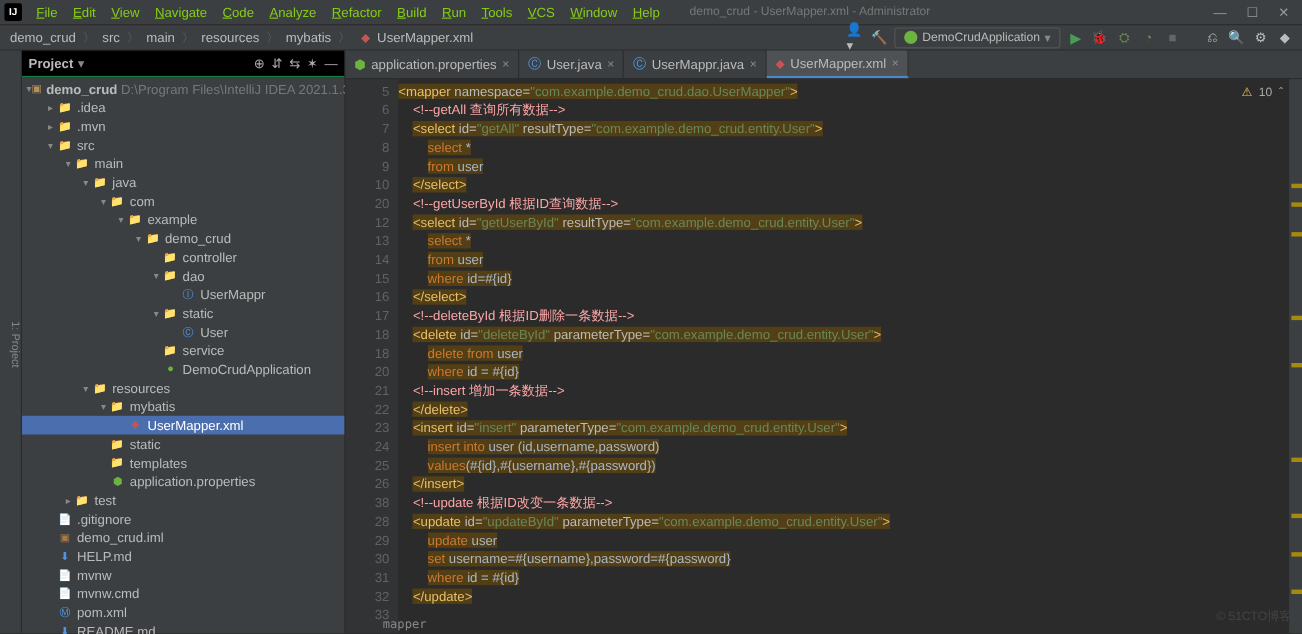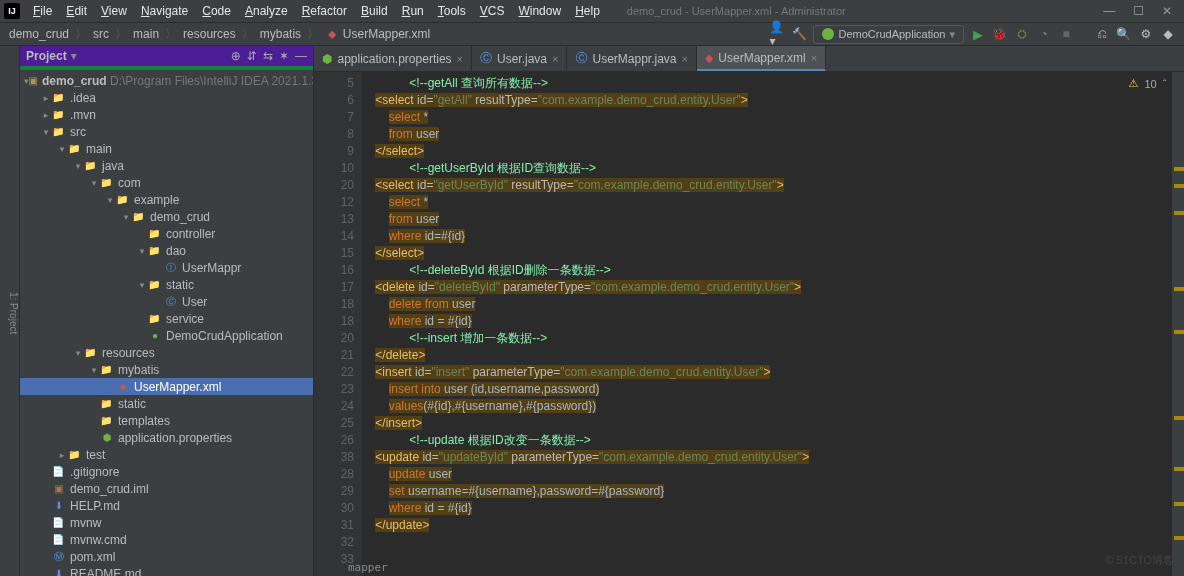--- a/index.html
+++ b/index.html
@@ -1,36 +1,36 @@
 <!DOCTYPE html>
 <html><head>
 <meta charset="utf-8">
 <style>
 * { margin: 0; padding: 0; box-sizing: border-box; font-family: 'Segoe UI', Arial, sans-serif; }
 body { background: #2b2b2b; color: #bbb; font-size: 12px; overflow: hidden; width: 1184px; height: 576px; }
 .menubar { background: #3c3f41; height: 22px; display: flex; align-items: center; padding: 0 4px; font-size: 12px; }
 .menubar .logo { width: 16px; height: 16px; background: #000; margin-right: 6px; display:inline-flex;align-items:center;justify-content:center;color:#fff;font-size:9px;font-weight:bold;border-radius:2px; }
-.menubar .menu-item { padding: 0 7px; color: #e5e5e5; cursor: pointer; }
+.menubar .menu-item { padding: 0 7px; color: #84cc16; cursor: pointer; }
 .menubar .menu-item u { text-decoration: underline; }
 .menubar .title { margin-left: 20px; color: #777; font-size: 11px; }
 .menubar .win-controls { margin-left: auto; display: flex; gap: 18px; padding-right: 8px; color: #999; }
 .navbar { background: #3c3f41; height: 24px; display: flex; align-items: center; border-top: 1px solid #2b2b2b; border-bottom: 1px solid #2b2b2b; }
 .breadcrumb { display: flex; align-items: center; padding-left: 6px; font-size: 12px; }
 .breadcrumb span { color: #bbb; padding: 0 3px; }
 .breadcrumb .sep { color: #666; }
 .nav-right { margin-left: auto; display: flex; align-items: center; gap: 6px; padding-right: 8px; }
 .nav-icon { width: 16px; height: 16px; color: #bbb; display:inline-flex;align-items:center;justify-content:center;font-size:12px; }
 .run-btn { color: #499c54; font-size: 13px; }
 .bug-btn { color: #499c54; }
 .run-config { background: #3c3f41; border: 1px solid #555; border-radius: 3px; padding: 2px 8px; display: flex; align-items: center; gap: 4px; font-size: 11px; }
 .run-config .springboot { width:12px;height:12px;background:#6db33f;border-radius:50%;display:inline-block; }
 .main { display: flex; height: calc(100% - 46px); }
 .sidebar-gutter { width: 20px; background: #3c3f41; border-right: 1px solid #2b2b2b; display:flex;flex-direction:column;align-items:center;padding-top:4px;font-size:10px;color:#888;writing-mode:vertical-rl;gap:20px; }
 .project-panel { width: 294px; background: #3c3f41; border-right: 1px solid #2b2b2b; display:flex;flex-direction:column; }
-.project-header { height: 24px; background: #4c1d95; border-bottom: 4px solid #15803d; display: flex; align-items: center; padding: 0 6px; font-size: 12px; }
+.project-header { height: 24px; background: #000000; border-bottom: 1px solid #15803d; display: flex; align-items: center; padding: 0 6px; font-size: 12px; }
 .project-header .title { font-weight: bold; }
 .project-header .dd { margin-left: 4px; color: #888; }
 .project-header .tools { margin-left: auto; display: flex; gap: 6px; color: #aaa; }
 .tree { flex: 1; overflow: auto; font-size: 12px; padding: 2px 0; }
 .tree-item { display: flex; align-items: center; height: 17px; padding-left: 4px; white-space: nowrap; }
 .tree-item.selected { background: #4b6eaf; color: #fff; }
 .tree-item .arrow { width: 12px; color: #888; font-size: 9px; display:inline-block;text-align:center; }
 .tree-item .icon { width: 14px; display:inline-flex;align-items:center;justify-content:center;margin-right:4px;font-size:10px; }
 .folder { color: #8a9bb1; }
 .folder-mod { color: #b39159; }
@@ -43,21 +43,21 @@
 .tab.active { background: #4e5254; border-bottom: 2px solid #4a88c7; }
 .tab .close { color: #888; font-size: 11px; }
 .editor-body { flex: 1; display: flex; position: relative; }
 .gutter { width: 48px; background: #313335; text-align: right; padding-right: 8px; color: #606366; font-family: 'Consolas', monospace; font-size: 12px; line-height: 17px; padding-top: 3px; user-select:none; }
 .code { flex: 1; font-family: 'Consolas', monospace; font-size: 12px; line-height: 17px; padding-top: 3px; overflow:hidden; }
 .code-line { white-space: pre; height: 17px; }
 .hl-y { background: #523f16; display:inline; }
 .tag { color: #e8bf6a; }
 .attr { color: #bababa; }
 .val { color: #6a8759; }
-.comment { color: #86efac; margin-left: 34px; }
+.comment { color: #fca5a5; }
 .kw { color: #cc7832; }
 .txt { color: #a9b7c6; }
 .status-right { position: absolute; right: 8px; top: 5px; display: flex; align-items: center; gap: 6px; font-size: 11px; color: #aaa; }
 .warn-icon { color: #f2c55c; }
 .scroll-mark { position:absolute; right:0; top:0; width:12px; height:100%; background:#3c3f41; }
 .mark { position:absolute; right:0; width:10px; height:4px; background:#a68a0d; }
 .nav-pad { padding:0 4px; }
 .dim { color:#777; }
 .watermark { position:absolute; right:10px; bottom:8px; color:#444; font-size:11px; }
 .path-hint { position:absolute;bottom:2px;left:34px;color:#888;font-size:11px;font-family:Consolas,monospace; }
@@ -343,20 +343,21 @@
           <div>26</div>
           <div>38</div>
           <div>28</div>
           <div>29</div>
           <div>30</div>
           <div>31</div>
           <div>32</div>
           <div>33</div>
         </div>
       <div class="code" id="code">
+          <div class="code-line"><span class="hl-y"><span class="tag">&lt;mapper</span> <span class="attr">namespace</span>=<span class="val">"com.example.demo_crud.dao.UserMapper"</span><span class="tag">&gt;</span></span></div>
           <div class="code-line">    <span class="comment">&lt;!--getAll 查询所有数据--&gt;</span></div>
           <div class="code-line">    <span class="hl-y"><span class="tag">&lt;select</span> <span class="attr">id</span>=<span class="val">"getAll"</span> <span class="attr">resultType</span>=<span class="val">"com.example.demo_crud.entity.User"</span><span class="tag">&gt;</span></span></div>
           <div class="code-line">        <span class="hl-y"><span class="kw">select</span> <span class="txt">*</span></span></div>
           <div class="code-line">        <span class="hl-y"><span class="kw">from</span> <span class="txt">user</span></span></div>
           <div class="code-line">    <span class="hl-y"><span class="tag">&lt;/select&gt;</span></span></div>
           <div class="code-line">    <span class="comment">&lt;!--getUserById 根据ID查询数据--&gt;</span></div>
           <div class="code-line">    <span class="hl-y"><span class="tag">&lt;select</span> <span class="attr">id</span>=<span class="val">"getUserById"</span> <span class="attr">resultType</span>=<span class="val">"com.example.demo_crud.entity.User"</span><span class="tag">&gt;</span></span></div>
           <div class="code-line">        <span class="hl-y"><span class="kw">select</span> <span class="txt">*</span></span></div>
           <div class="code-line">        <span class="hl-y"><span class="kw">from</span> <span class="txt">user</span></span></div>
           <div class="code-line">        <span class="hl-y"><span class="kw">where</span> <span class="txt">id=#{id}</span></span></div>

